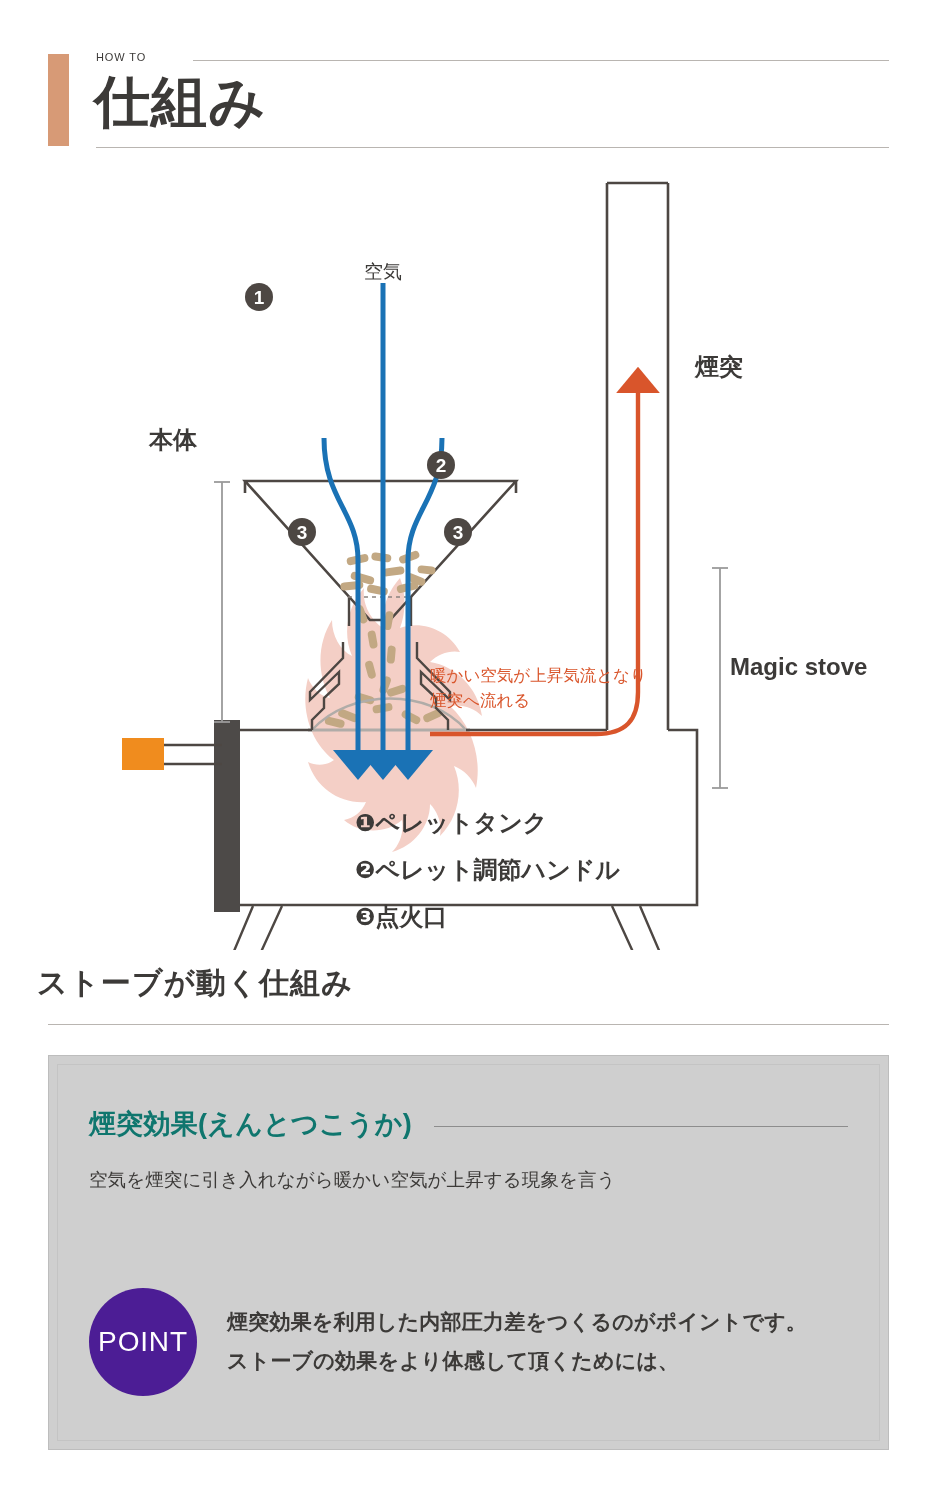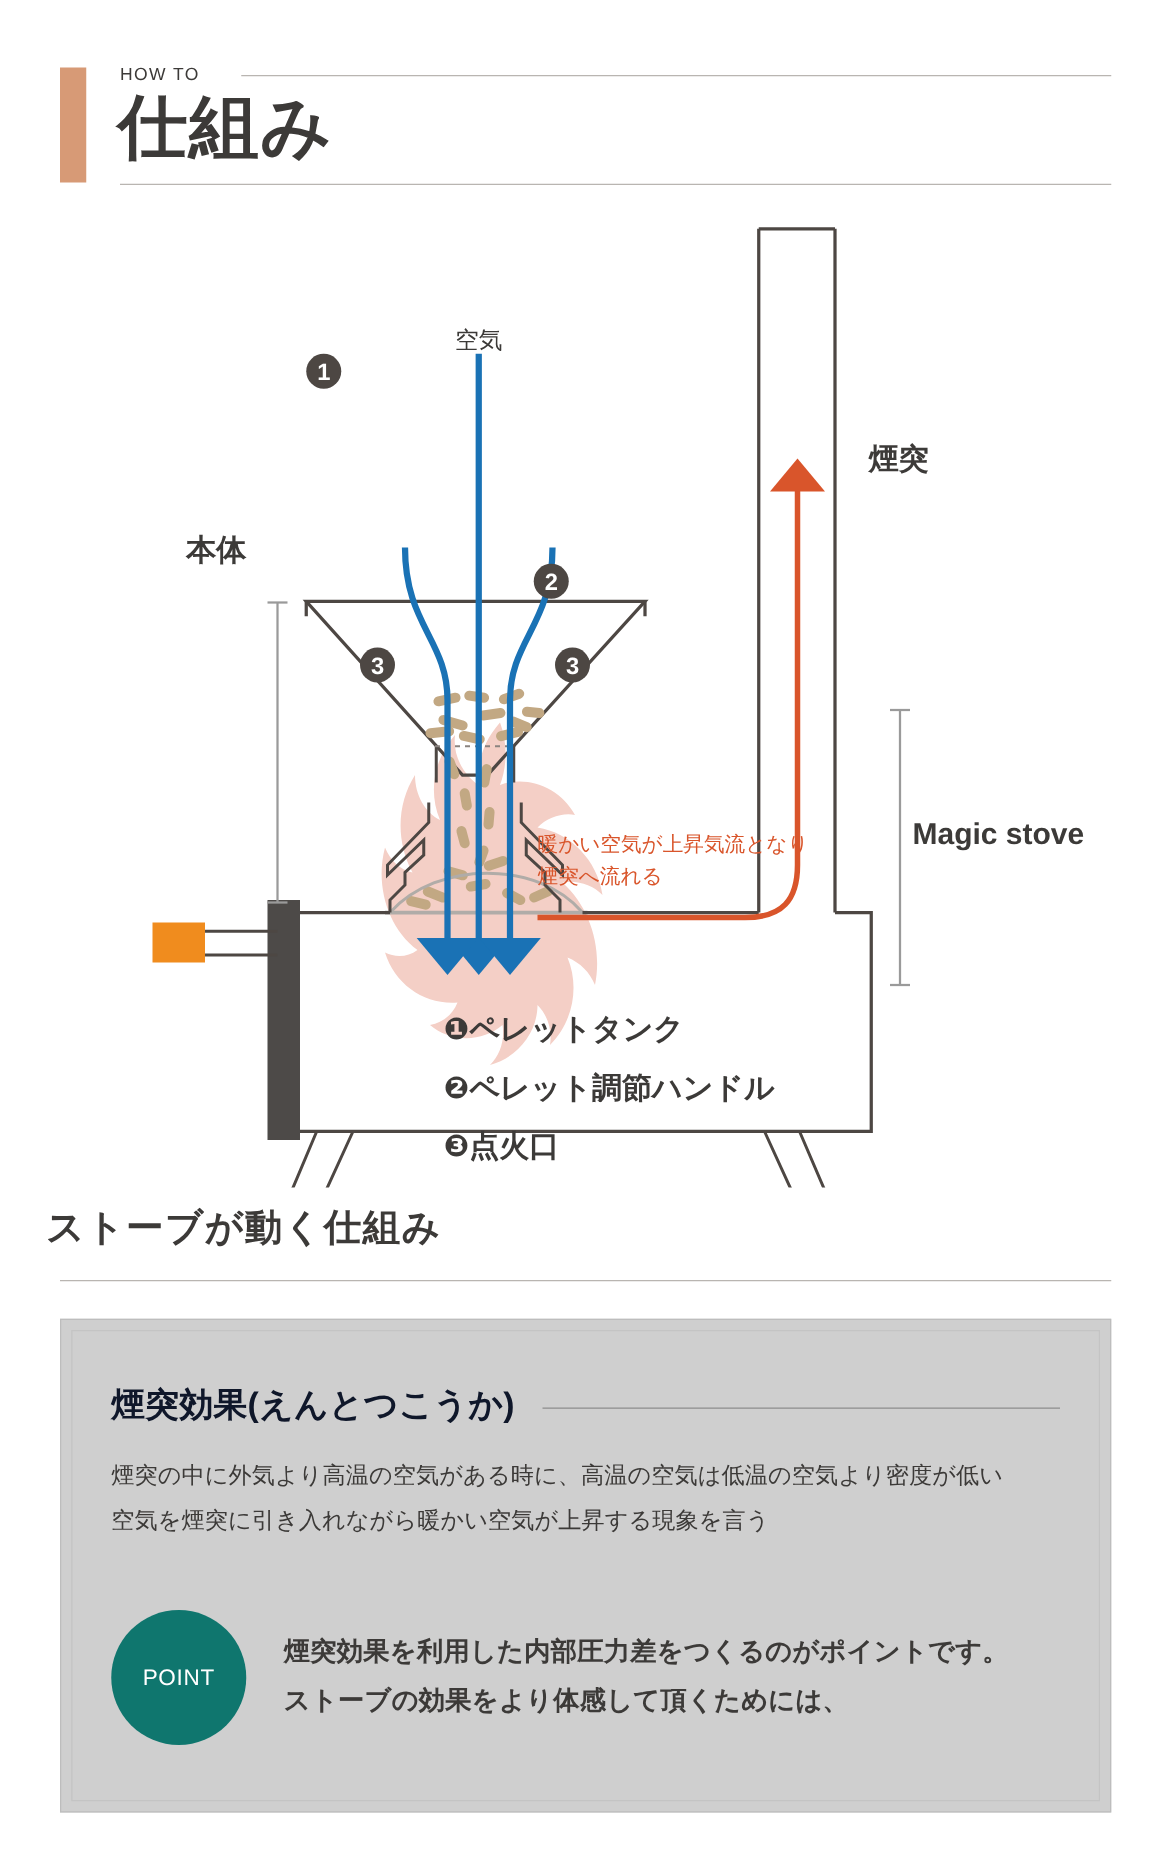--- a/index.html
+++ b/index.html
@@ -24,21 +24,21 @@
   }
   .header-bar {
     position: absolute;
     left: 0; top: 6px;
     width: 21px; height: 92px;
     background: #d79a76;
   }
   .header-kicker {
     position: absolute;
     left: 48px; top: 4px;
-    font-size: 14px;
+    font-size: 11px;
     letter-spacing: 0.08em;
     color: #3c3a38;
     font-weight: 400;
     line-height: 1;
   }
   .header-rule-top {
     position: absolute;
     left: 145px; top: 12px;
     right: 0; height: 1px;
     background: #b9b5b1;
@@ -111,21 +111,21 @@
     position: absolute;
     left: 40px; top: 48px;
     right: 40px;
     height: 40px;
     display: flex;
     align-items: center;
   }
   .panel-head-text {
     font-size: 27px;
     font-weight: 700;
-    color: #0f172a;
+    color: #0f766e;
     line-height: 1;
     white-space: nowrap;
     letter-spacing: 0.01em;
   }
   .panel-head-rule {
     flex: 1 1 auto;
     height: 1px;
     background: #8d8d8d;
     margin-left: 22px;
     margin-top: 4px;
@@ -144,26 +144,26 @@
   .point-row {
     position: absolute;
     left: 40px; top: 232px;
     right: 30px;
     display: flex;
     align-items: center;
   }
   .point-badge {
     width: 108px; height: 108px;
     border-radius: 50%;
-    background: #0f766e;
+    background: #4c1d95;
     color: #ffffff;
     display: flex;
     align-items: center;
     justify-content: center;
-    font-size: 18px;
+    font-size: 28px;
     letter-spacing: 0.03em;
     flex: 0 0 auto;
   }
   .point-text {
     margin-left: 30px;
     font-size: 21px;
     font-weight: 700;
     line-height: 1.85;
     color: #3c3a38;
     letter-spacing: 0.01em;
@@ -395,21 +395,20 @@
 
 <div class="grey-panel">
   <div class="grey-panel-inner"></div>
 
   <div class="panel-head">
     <span class="panel-head-text">煙突効果(えんとつこうか)</span>
     <span class="panel-head-rule"></span>
   </div>
 
   <div class="panel-body">
-    <div>煙突の中に外気より高温の空気がある時に、高温の空気は低温の空気より密度が低い</div>
     <div>空気を煙突に引き入れながら暖かい空気が上昇する現象を言う</div>
   </div>
 
   <div class="point-row">
     <div class="point-badge">POINT</div>
     <div class="point-text">
       <div>煙突効果を利用した内部圧力差をつくるのがポイントです。</div>
       <div>ストーブの効果をより体感して頂くためには、</div>
     </div>
   </div>

